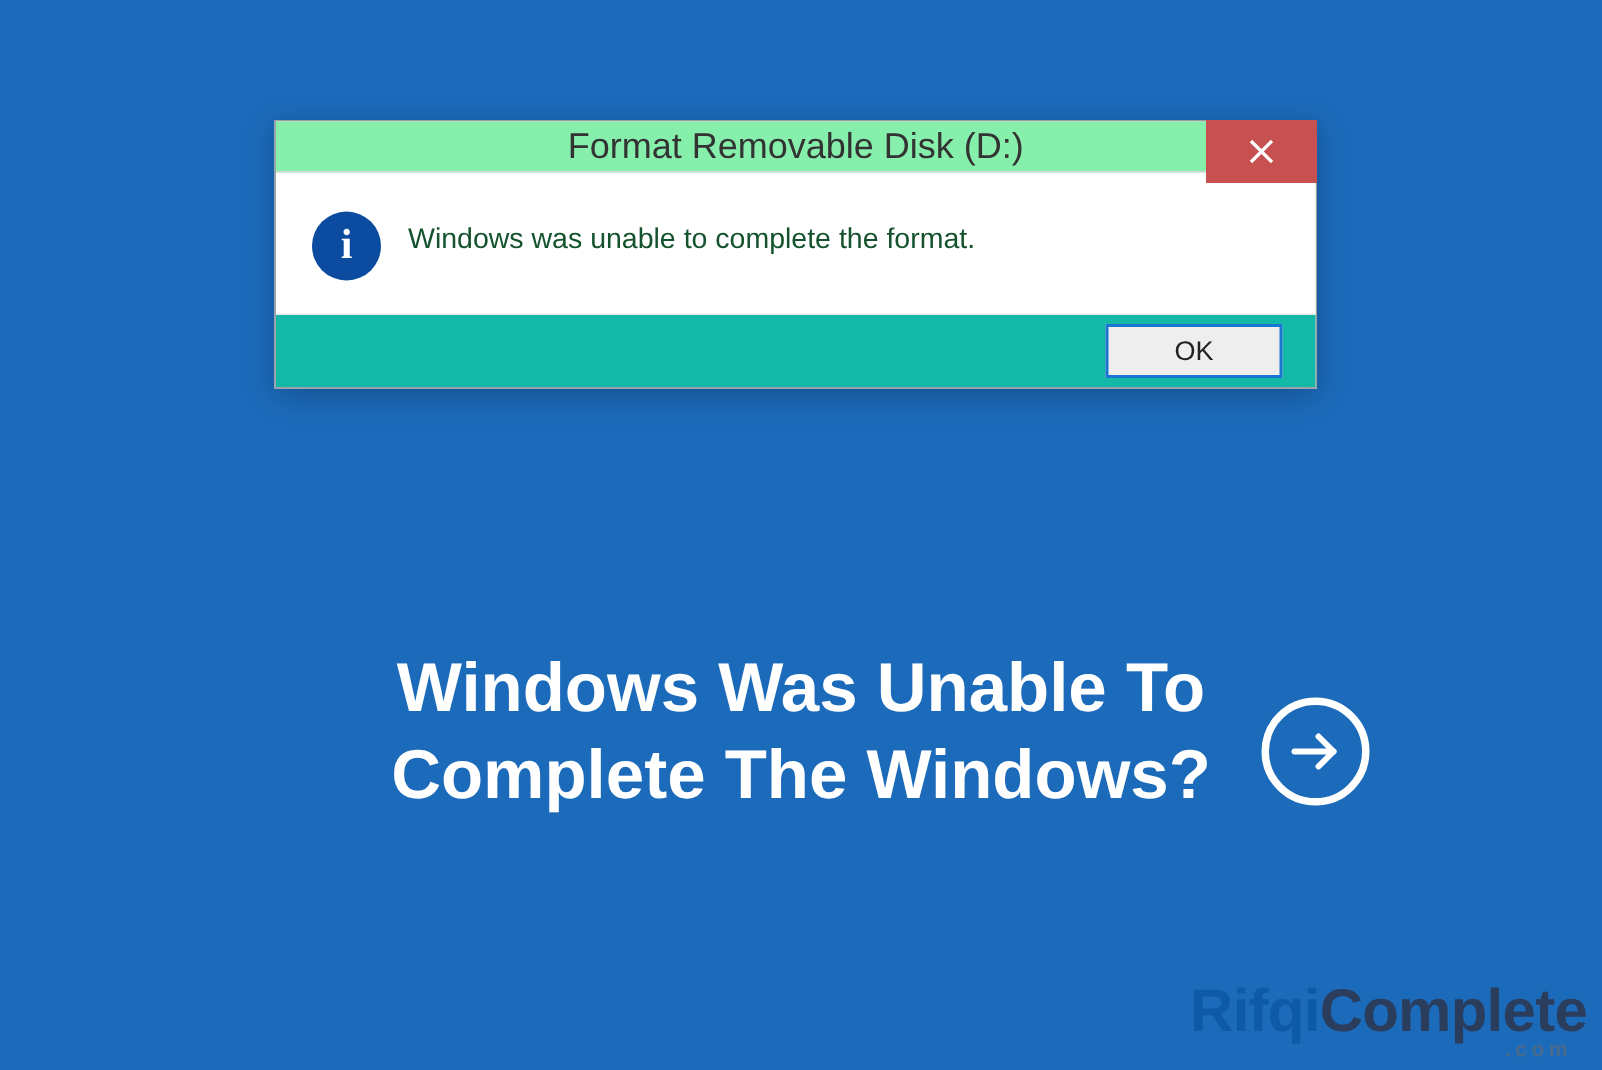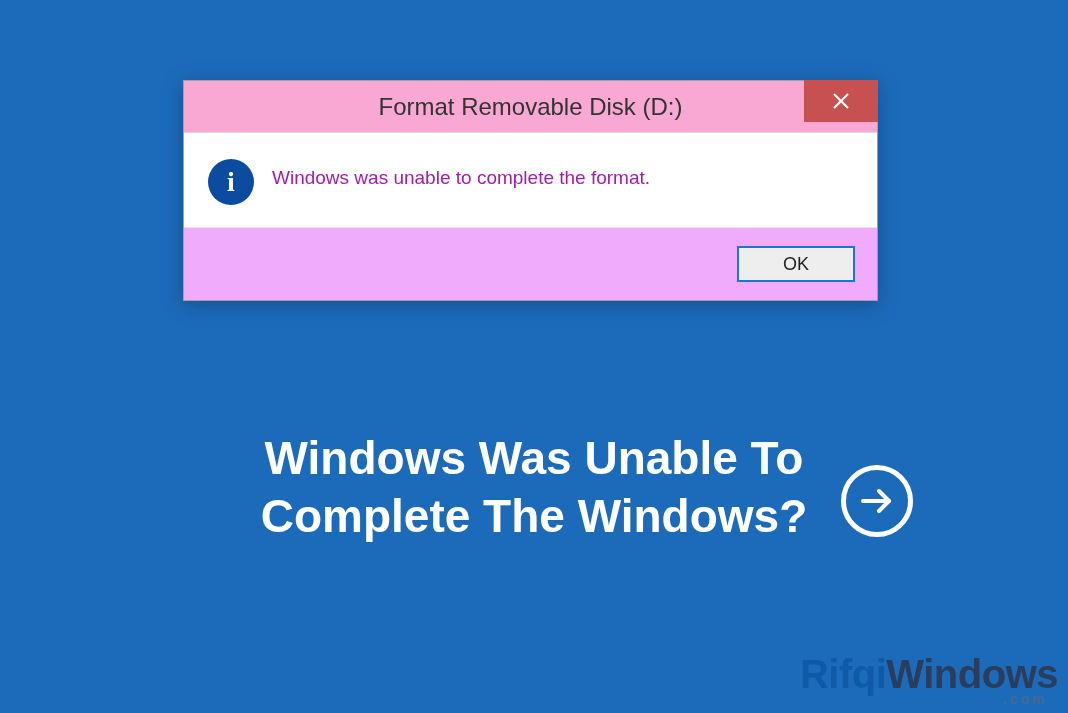--- a/index.html
+++ b/index.html
@@ -18,22 +18,22 @@
     .dialog {
       position: absolute;
       left: 183px;
       top: 80px;
       width: 695px;
       background: #fff;
       border: 1px solid #a0a0a0;
       box-shadow: 0 4px 20px rgba(0,0,0,0.25);
     }
     .titlebar {
-      height: 52px;
-      background: #f9a8d4;
+      height: 34px;
+      background: #86efac;
       border-bottom: 1px solid #d8d8d8;
       display: flex;
       align-items: center;
       position: relative;
     }
     .titlebar-title {
       flex: 1;
       text-align: center;
       font-size: 24px;
       color: #333;
@@ -76,26 +76,26 @@
     }
     .info-icon-letter {
       color: #fff;
       font-size: 28px;
       font-family: Georgia, serif;
       font-weight: bold;
       line-height: 1;
     }
     .message {
       font-size: 19px;
-      color: #a21caf;
+      color: #14532d;
       padding-top: 4px;
     }
     .button-area {
-      background: #f0abfc;
-      padding: 18px 22px;
+      background: #14b8a6;
+      padding: 6px 22px;
       display: flex;
       justify-content: flex-end;
     }
     .ok-button {
       width: 118px;
       height: 36px;
       background: #eeeeee;
       border: 2px solid #1976d2;
       font-size: 18px;
       color: #222;
@@ -185,15 +185,15 @@
 </div>
 
 <div class="arrow-circle">
   <svg viewBox="0 0 36 36">
     <line x1="4" y1="18" x2="30" y2="18" stroke="#fff" stroke-width="4" stroke-linecap="round"></line>
     <polyline points="20,8 30,18 20,28" fill="none" stroke="#fff" stroke-width="4" stroke-linecap="round" stroke-linejoin="round"></polyline>
   </svg>
 </div>
 
 <div class="watermark">
-  <span class="wm-part1">Rifqi</span><span class="wm-part2">Windows</span>
+  <span class="wm-part1">Rifqi</span><span class="wm-part2">Complete</span>
 </div>
 <div class="wm-com">.com</div>
 
 </body></html>

